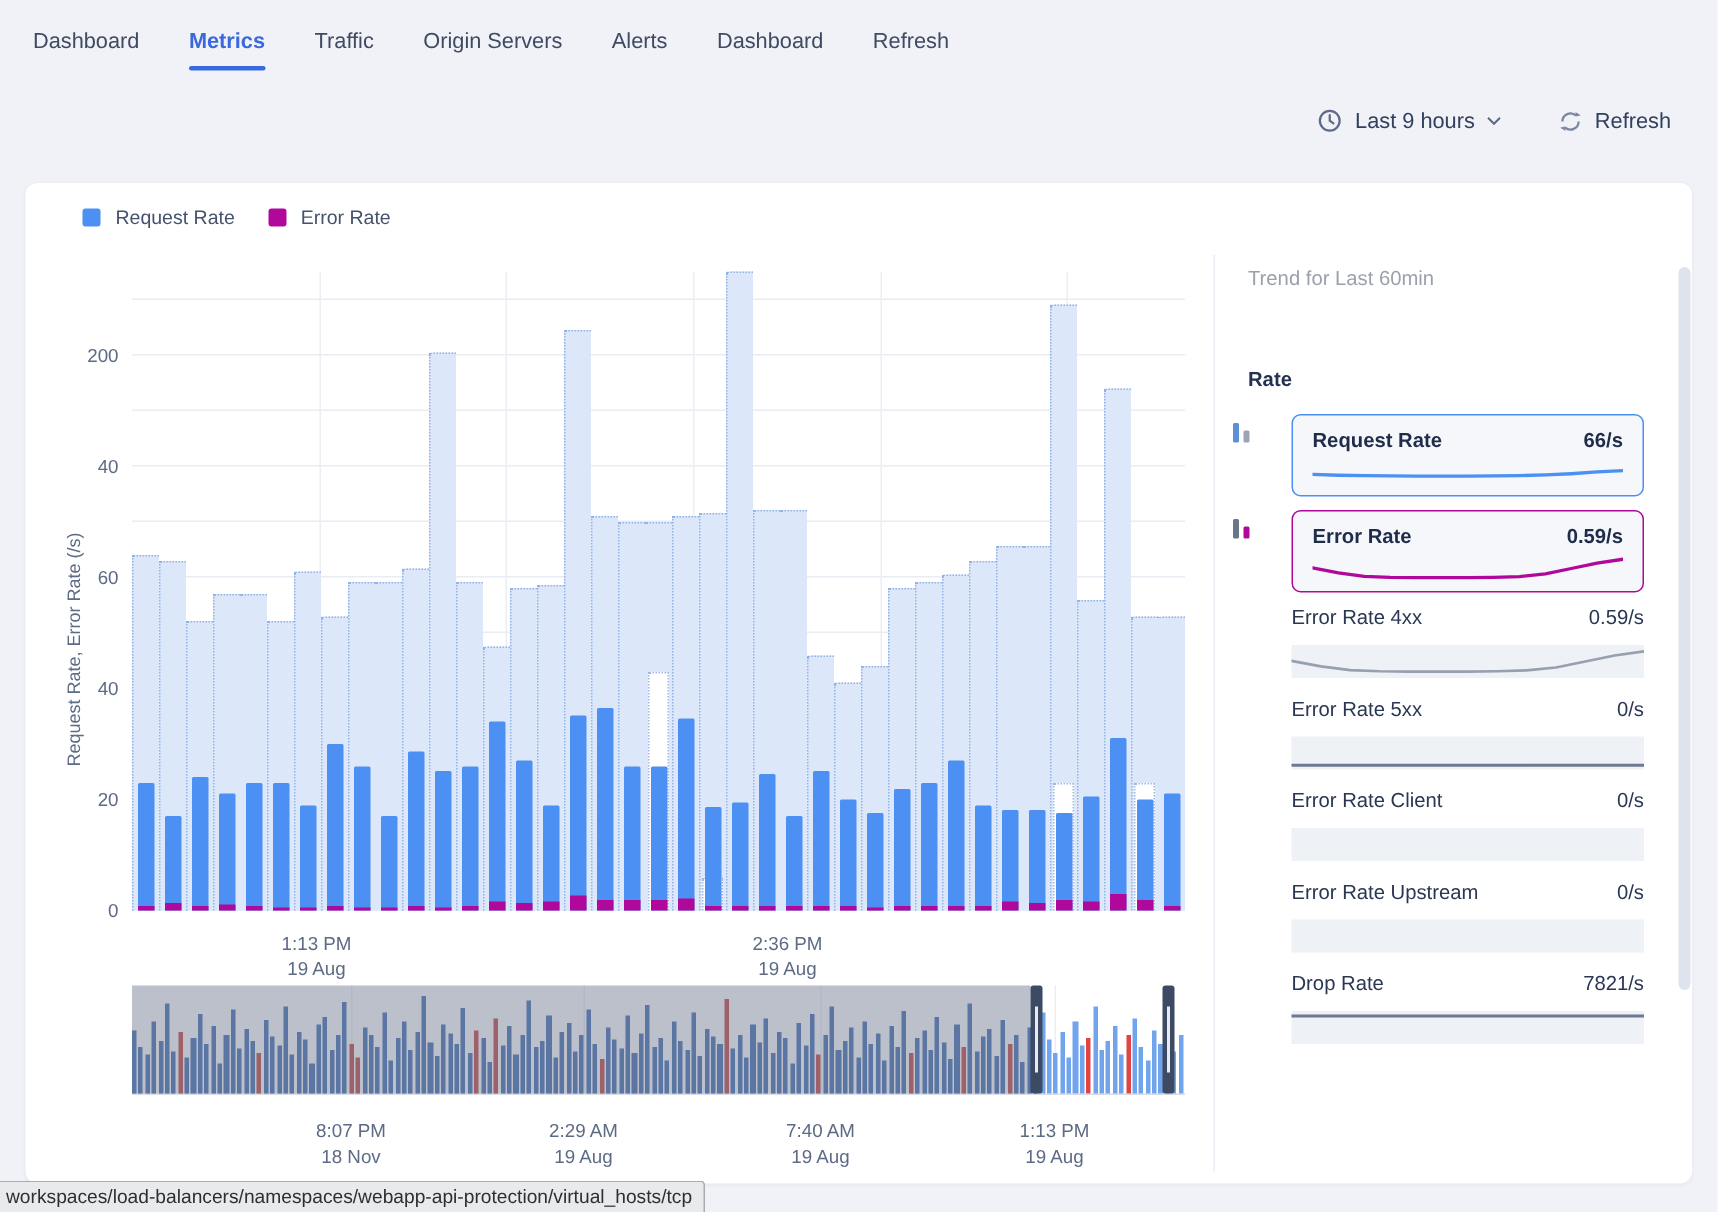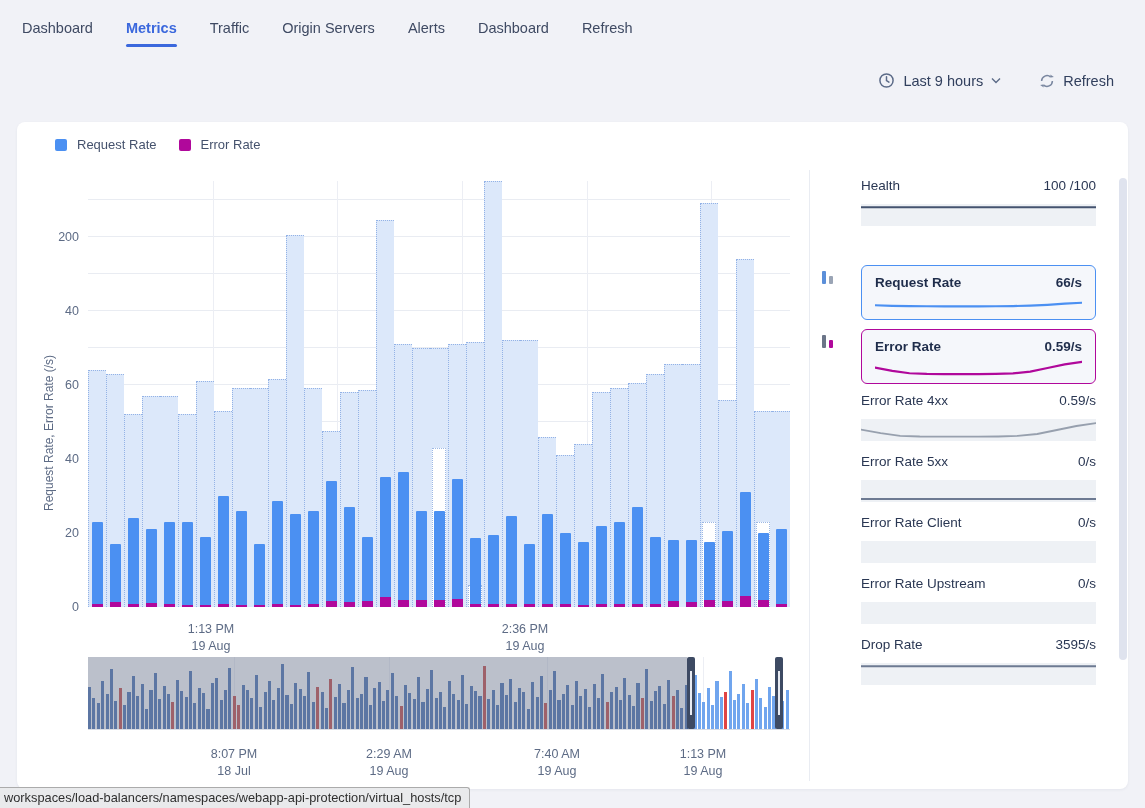--- a/index.html
+++ b/index.html
@@ -436,53 +436,44 @@
         <div class="mbar" style="left: 688.837px; height: 36.72px; background: rgb(112, 165, 238);"></div>
         <div class="mbar" style="left: 693.225px; height: 27.88px; background: rgb(112, 165, 238);"></div>
         <div class="mbar" style="left: 697.612px; height: 38.76px; background: rgb(112, 165, 238);"></div>
         <div class="brush-overlay" style="width: 599px; background: rgba(125, 135, 155, 0.52);"></div>
         <div class="brush-handle" style="left: 599px;"></div>
         <div class="brush-handle" style="left: 687px;"></div>
       </div>
     <div id="brushlabels">
         <div class="xlab" style="left: 157px; top: 578px;">
           <div>8:07 PM</div>
-          <div>18 Jul</div>
+          <div>18 Nov</div>
         </div>
         <div class="xlab" style="left: 312px; top: 578px;">
           <div>2:29 AM</div>
           <div>19 Aug</div>
         </div>
-        <div class="xlab" style="left: 480px; top: 578px;">
+        <div class="xlab" style="left: 470px; top: 578px;">
           <div>7:40 AM</div>
           <div>19 Aug</div>
         </div>
         <div class="xlab" style="left: 626px; top: 578px;">
           <div>1:13 PM</div>
           <div>19 Aug</div>
         </div>
       </div>
   </div>
 
   <div class="divider-v"></div>
 
   <div class="panel">
+    <div class="panel-title">Trend for Last 60min</div>
     <div id="panel-sections">
-        <div class="trend-row">
-          <div class="trend-lblrow">
-            <span>Health</span>
-            <span class="trend-value">100 /100</span>
-          </div>
-          <div class="spark-box">
-            <svg viewBox="0 0 236 22" preserveAspectRatio="none">
-              <polyline points="0.0,3.3 236.0,3.3" fill="none" stroke="#44536f" stroke-width="2" stroke-linecap="round" vector-effect="non-scaling-stroke"></polyline>
-            </svg>
-          </div>
-        </div>
         <div class="section-gap"></div>
+        <div class="sec-header">Rate</div>
         <div class="sel-wrap">
           <div class="mini-icon">
             <div class="b1" style="background: rgb(91, 143, 217);"></div>
             <div class="b2" style="background: rgb(154, 164, 181);"></div>
           </div>
           <div class="sel-card" style="border-color: rgb(75, 144, 242);">
             <div class="sel-lblrow">
               <span>Request Rate</span>
               <span>66/s</span>
             </div>
@@ -538,21 +529,21 @@
         <div class="trend-row">
           <div class="trend-lblrow">
             <span>Error Rate Upstream</span>
             <span class="trend-value">0/s</span>
           </div>
           <div class="spark-box"></div>
         </div>
         <div class="trend-row">
           <div class="trend-lblrow">
             <span>Drop Rate</span>
-            <span class="trend-value">3595/s</span>
+            <span class="trend-value">7821/s</span>
           </div>
           <div class="spark-box">
             <svg viewBox="0 0 236 22" preserveAspectRatio="none">
               <polyline points="0.0,3.3 236.0,3.3" fill="none" stroke="#6d7a92" stroke-width="2" stroke-linecap="round" vector-effect="non-scaling-stroke"></polyline>
             </svg>
           </div>
         </div>
       </div>
   </div>
 

